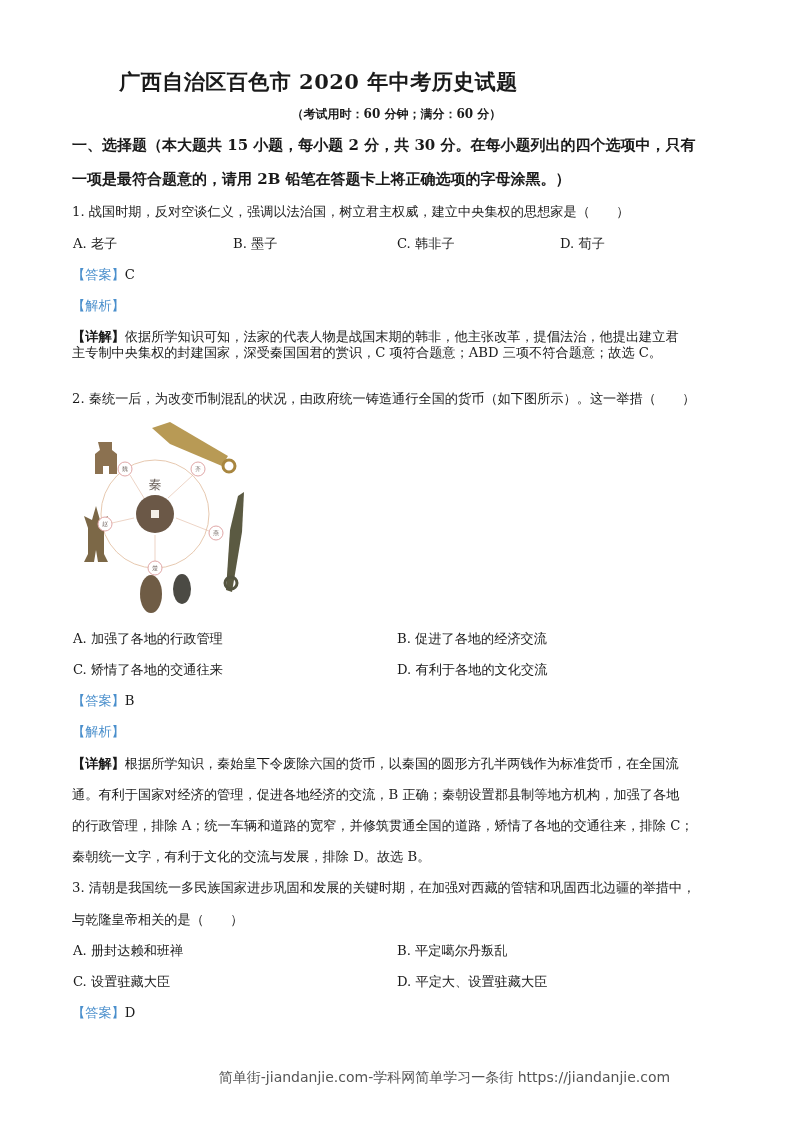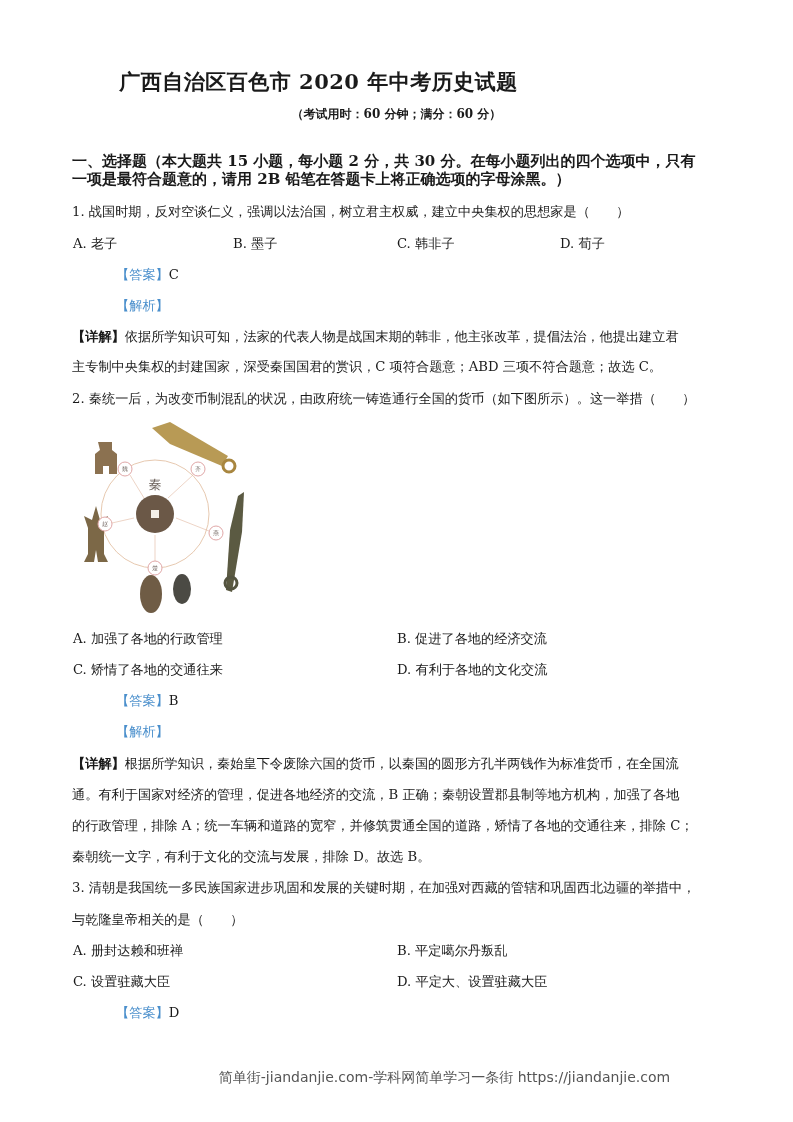--- a/index.html
+++ b/index.html
@@ -4,48 +4,48 @@
 <style>
   html, body { margin: 0; padding: 0; background: #ffffff; }
   body { width: 793px; height: 1122px; position: relative; overflow: hidden;
          font-family: "DejaVu Serif", "Liberation Serif", serif; color: #1a1a1a; }
   .abs { position: absolute; white-space: nowrap; }
   .title { left: 0; width: 637px; top: 68px; text-align: center; font-size: 21px; font-weight: bold; letter-spacing: 0.5px; }
   .subtitle { left: 0; width: 793px; top: 106px; text-align: center; font-size: 12px; font-weight: bold; }
   .section { left: 72px; font-size: 15px; font-weight: bold; }
   .line { left: 72px; font-size: 13.2px; }
   .opt { font-size: 13.2px; }
-  .blue { color: #4a8fcc; margin-left: 44px; }
+  .blue { color: #4a8fcc; }
   .bold { font-weight: bold; text-align: center; }
   .footer { left: 0; width: 793px; top: 1069px; text-align: center; font-family: "DejaVu Sans", "Liberation Sans", sans-serif; font-size: 14px; color: #555; padding-left: 48px; }
   .figure { position: absolute; left: 68px; top: 418px; width: 190px; height: 196px; }
 </style>
 </head>
 <body>
 
 <div class="abs title">广西自治区百色市 2020 年中考历史试题</div>
 <div class="abs subtitle">（考试用时：60 分钟；满分：60 分）</div>
 
-<div class="abs section" style="top:152px">一、选择题（本大题共 15 小题，每小题 2 分，共 30 分。在每小题列出的四个选项中，只有</div>
+<div class="abs section" style="top:136px">一、选择题（本大题共 15 小题，每小题 2 分，共 30 分。在每小题列出的四个选项中，只有</div>
 <div class="abs section" style="top:170px">一项是最符合题意的，请用 2B 铅笔在答题卡上将正确选项的字母涂黑。）</div>
 
 <div>
   <div class="abs line" style="top:203px">1. 战国时期，反对空谈仁义，强调以法治国，树立君主权威，建立中央集权的思想家是（　　）</div>
   <div class="abs opt" style="top:235px;left:73px">A. 老子</div>
   <div class="abs opt" style="top:235px;left:233px">B. 墨子</div>
   <div class="abs opt" style="top:235px;left:397px">C. 韩非子</div>
   <div class="abs opt" style="top:235px;left:560px">D. 荀子</div>
   <div class="abs line" style="top:266px">
     <span class="blue">【答案】</span><span>C</span>
   </div>
   <div class="abs line blue" style="top:297px">【解析】</div>
   <div class="abs line" style="top:328px">
     <span class="bold">【详解】</span><span>依据所学知识可知，法家的代表人物是战国末期的韩非，他主张改革，提倡法治，他提出建立君</span>
   </div>
-  <div class="abs line" style="top:358px">主专制中央集权的封建国家，深受秦国国君的赏识，C 项符合题意；ABD 三项不符合题意；故选 C。</div>
+  <div class="abs line" style="top:344px">主专制中央集权的封建国家，深受秦国国君的赏识，C 项符合题意；ABD 三项不符合题意；故选 C。</div>
 </div>
 
 <div>
   <div class="abs line" style="top:390px">2. 秦统一后，为改变币制混乱的状况，由政府统一铸造通行全国的货币（如下图所示）。这一举措（　　）</div>
 
   <div class="figure">
     <svg width="190" height="196" viewBox="0 0 190 196">
 
       <circle cx="87" cy="96" r="54" fill="none" stroke="#e7c9b0" stroke-width="1"></circle>
 

